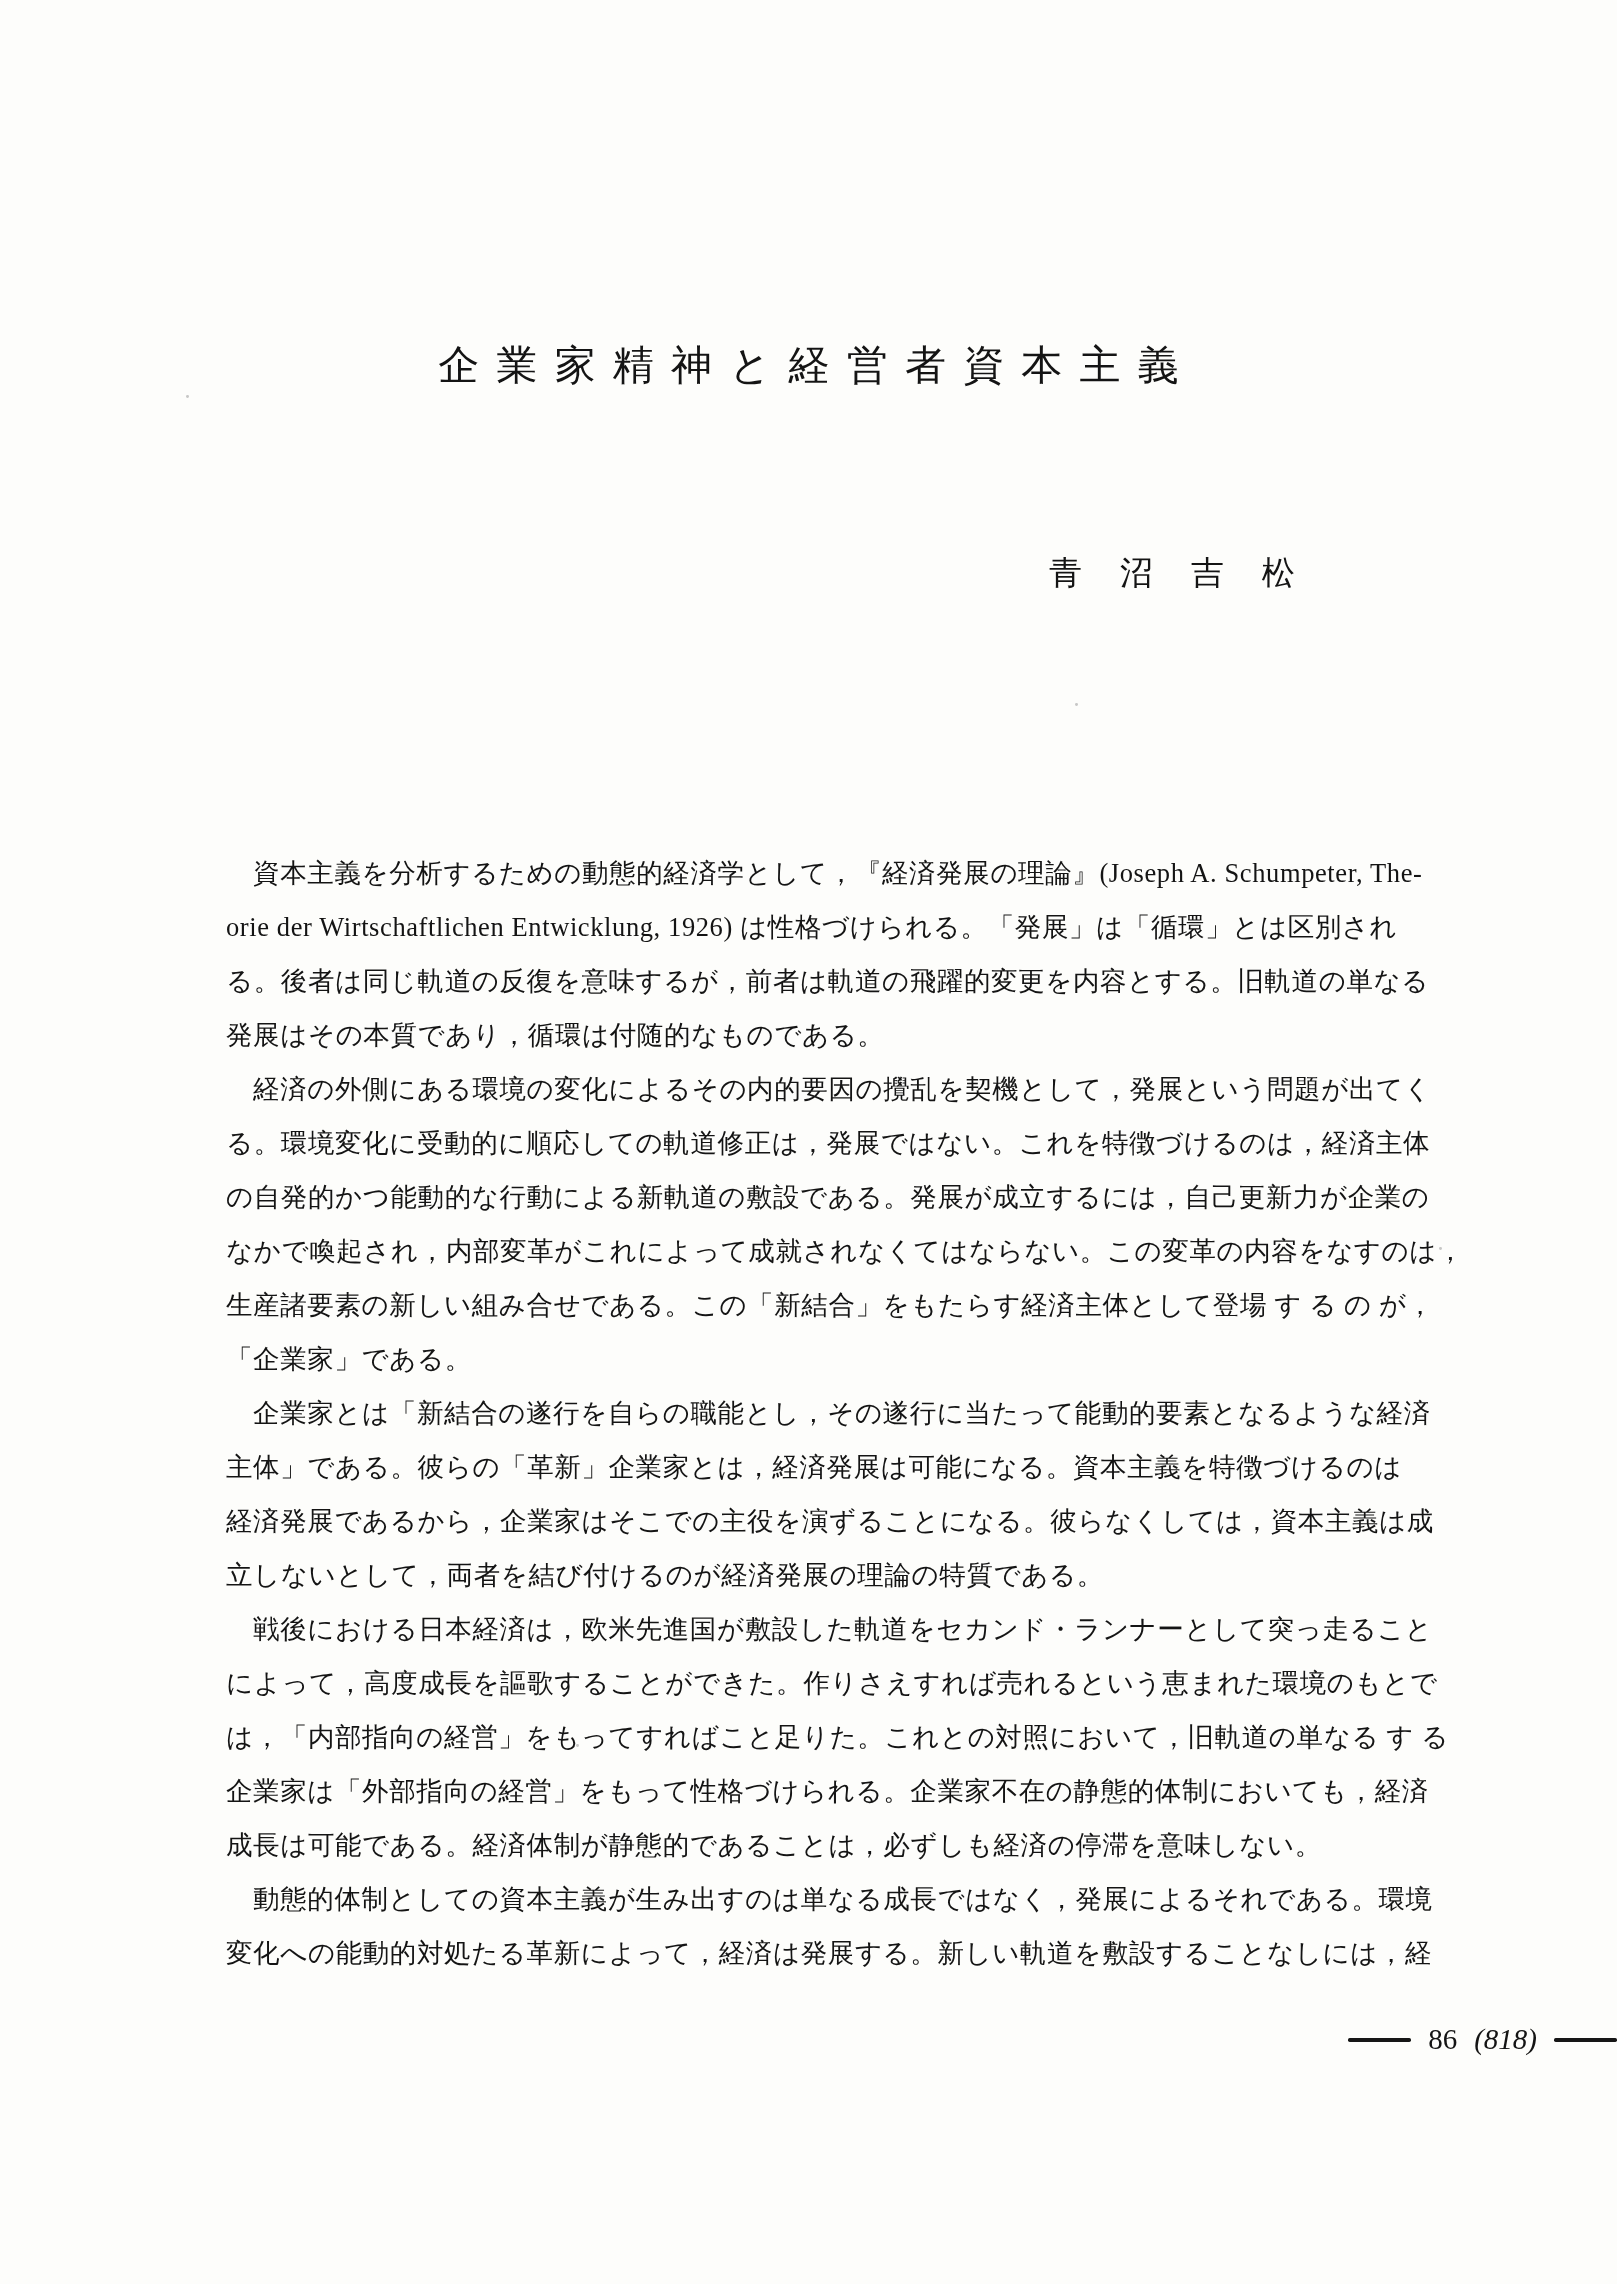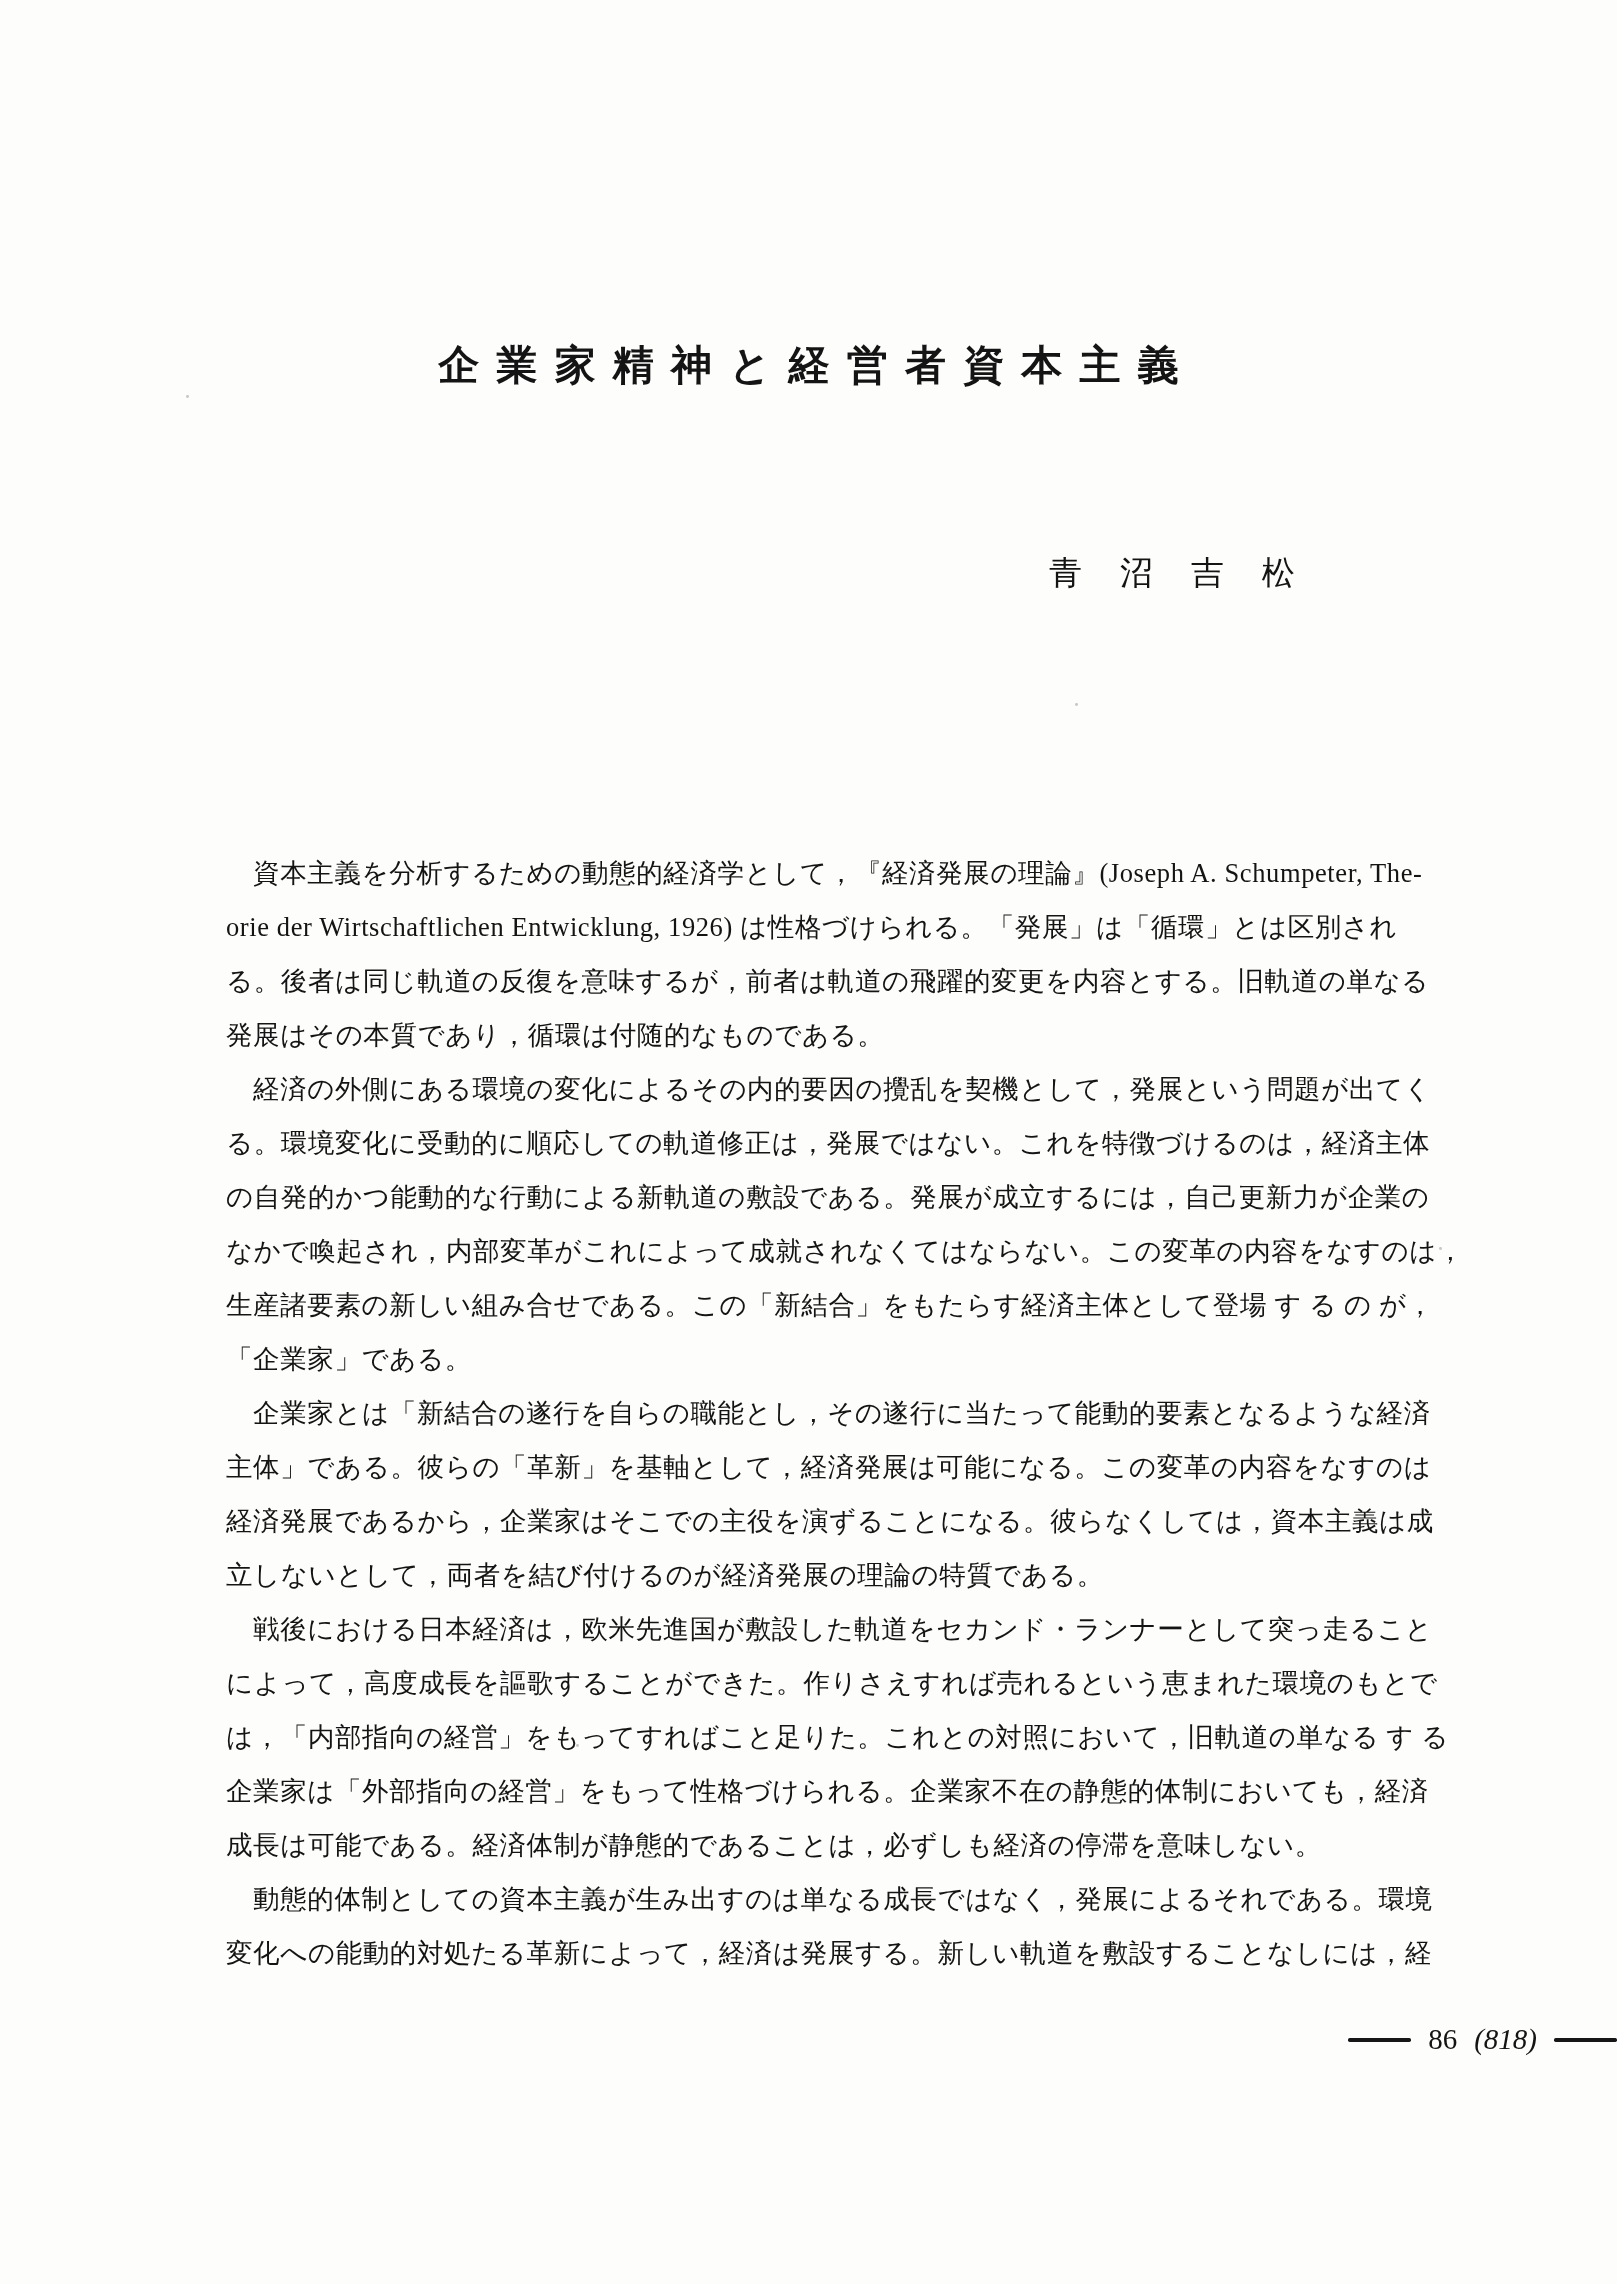--- a/index.html
+++ b/index.html
@@ -18,21 +18,21 @@
     overflow: hidden;
   }
   .page-title {
     position: absolute;
     top: 343px;
     left: 0;
     width: 100%;
     margin: 0;
     text-align: center;
     font-size: 41px;
-    font-weight: 700;
+    font-weight: 400;
     line-height: 1.1;
     letter-spacing: 0.42em;
     text-indent: 0.42em; 
     white-space: nowrap;
   }
   .author-name {
     position: absolute;
     top: 551px;
     left: 1049px;
     font-size: 33px;
@@ -118,21 +118,21 @@
       <div class="body-line">orie der Wirtschaftlichen Entwicklung, 1926) は性格づけられる。「発展」は「循環」とは区別され</div>
       <div class="body-line">る。後者は同じ軌道の反復を意味するが，前者は軌道の飛躍的変更を内容とする。旧軌道の単なる</div>
       <div class="body-line">発展はその本質であり，循環は付随的なものである。</div>
       <div class="body-line">　経済の外側にある環境の変化によるその内的要因の攪乱を契機として，発展という問題が出てく</div>
       <div class="body-line">る。環境変化に受動的に順応しての軌道修正は，発展ではない。これを特徴づけるのは，経済主体</div>
       <div class="body-line">の自発的かつ能動的な行動による新軌道の敷設である。発展が成立するには，自己更新力が企業の</div>
       <div class="body-line">なかで喚起され，内部変革がこれによって成就されなくてはならない。この変革の内容をなすのは，</div>
       <div class="body-line">生産諸要素の新しい組み合せである。この「新結合」をもたらす経済主体として登場 す る の が，</div>
       <div class="body-line">「企業家」である。</div>
       <div class="body-line">　企業家とは「新結合の遂行を自らの職能とし，その遂行に当たって能動的要素となるような経済</div>
-      <div class="body-line">主体」である。彼らの「革新」を基軸として，経済発展は可能になる。この変革の内容をなすのは</div>
+      <div class="body-line">主体」である。彼らの「革新」企業家とは，経済発展は可能になる。資本主義を特徴づけるのは</div>
       <div class="body-line">経済発展であるから，企業家はそこでの主役を演ずることになる。彼らなくしては，資本主義は成</div>
       <div class="body-line">立しないとして，両者を結び付けるのが経済発展の理論の特質である。</div>
       <div class="body-line">　戦後における日本経済は，欧米先進国が敷設した軌道をセカンド・ランナーとして突っ走ること</div>
       <div class="body-line">によって，高度成長を謳歌することができた。作りさえすれば売れるという恵まれた環境のもとで</div>
       <div class="body-line">は，「内部指向の経営」をもってすればこと足りた。これとの対照において，旧軌道の単なる す る</div>
       <div class="body-line">企業家は「外部指向の経営」をもって性格づけられる。企業家不在の静態的体制においても，経済</div>
       <div class="body-line">成長は可能である。経済体制が静態的であることは，必ずしも経済の停滞を意味しない。</div>
       <div class="body-line">　動態的体制としての資本主義が生み出すのは単なる成長ではなく，発展によるそれである。環境</div>
       <div class="body-line">変化への能動的対処たる革新によって，経済は発展する。新しい軌道を敷設することなしには，経</div>
     </div>

